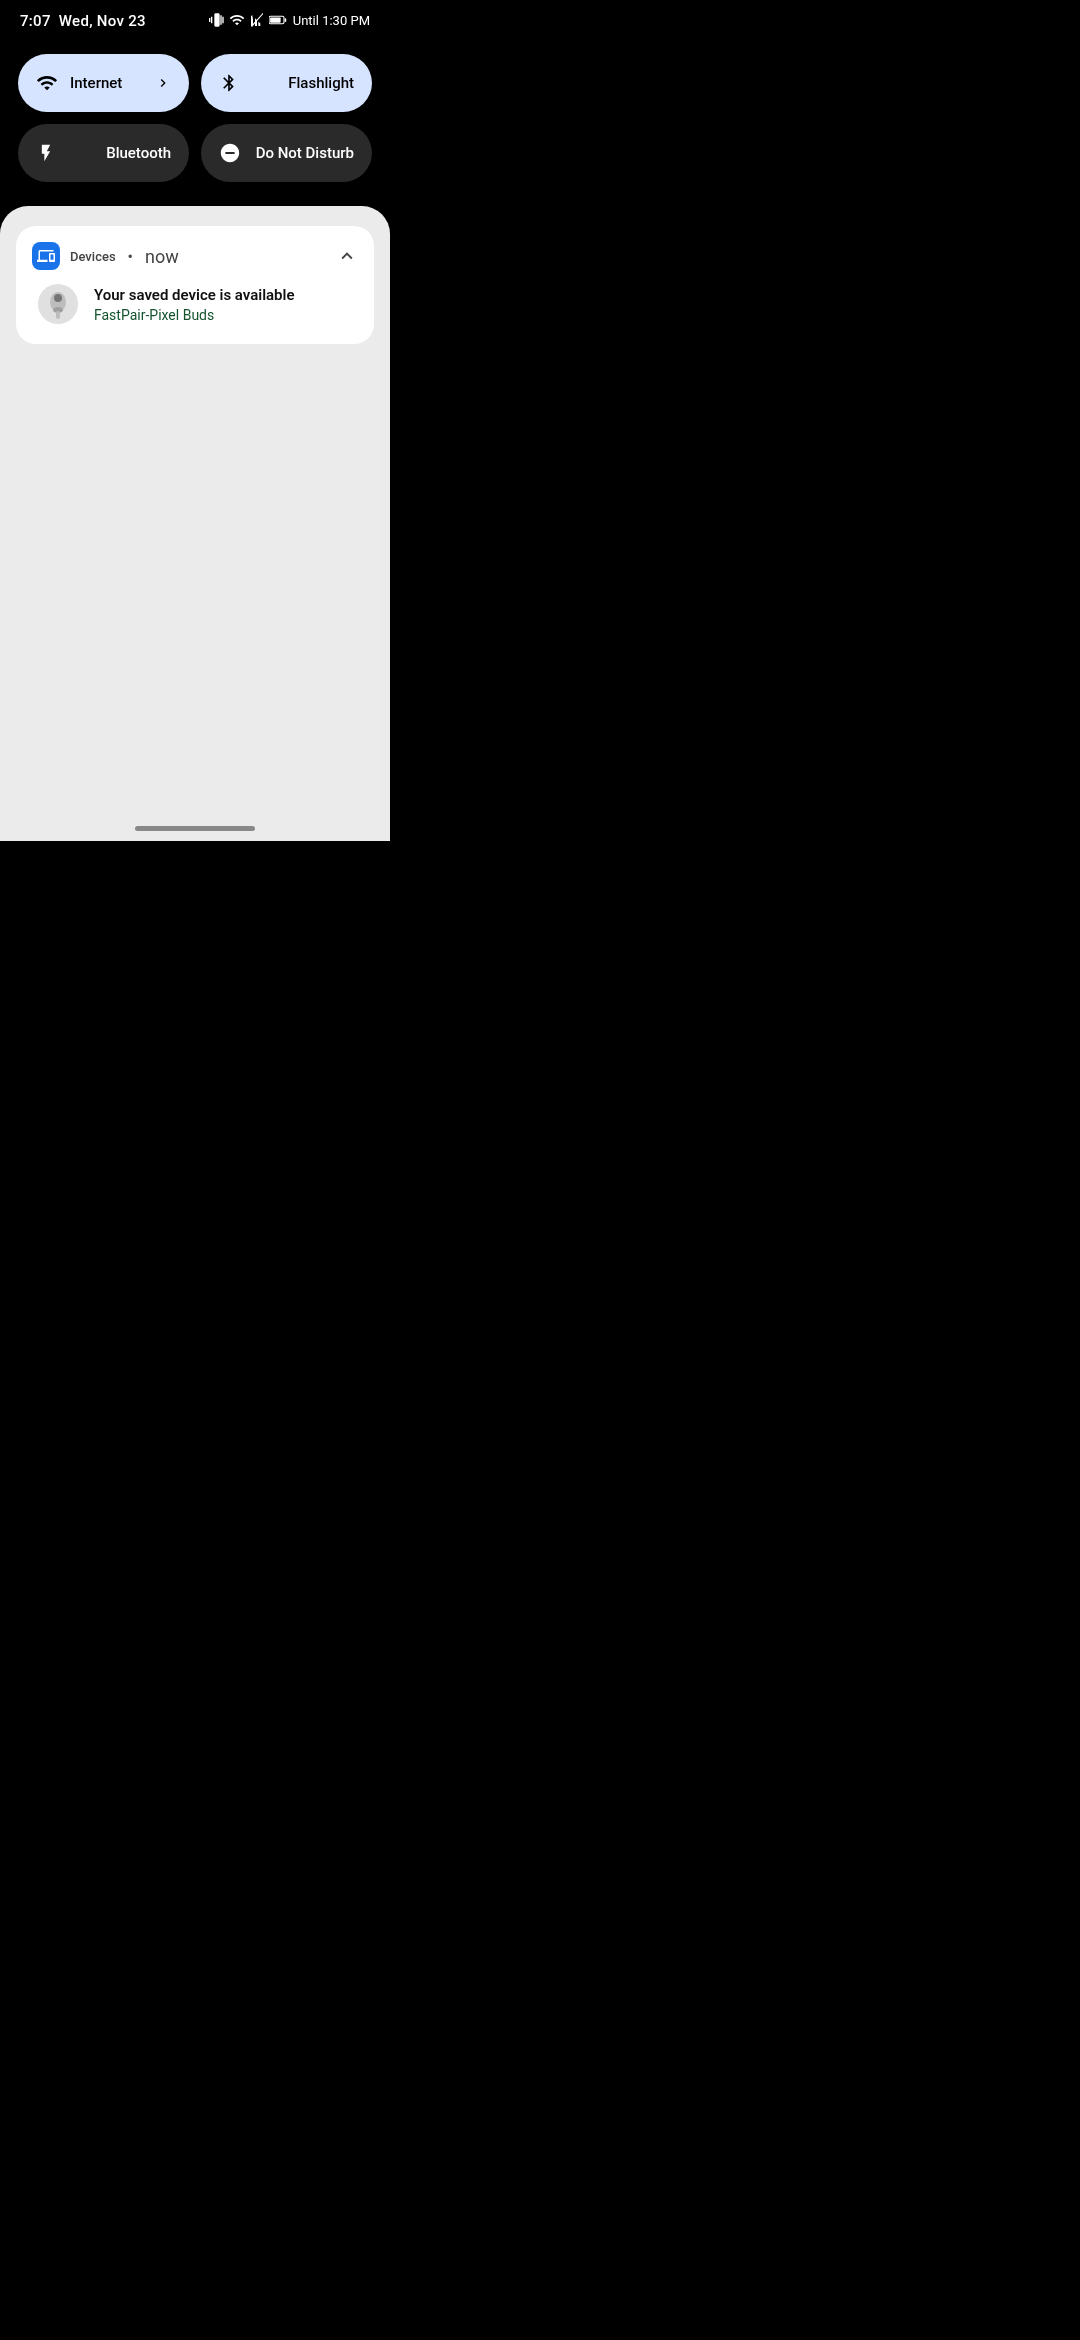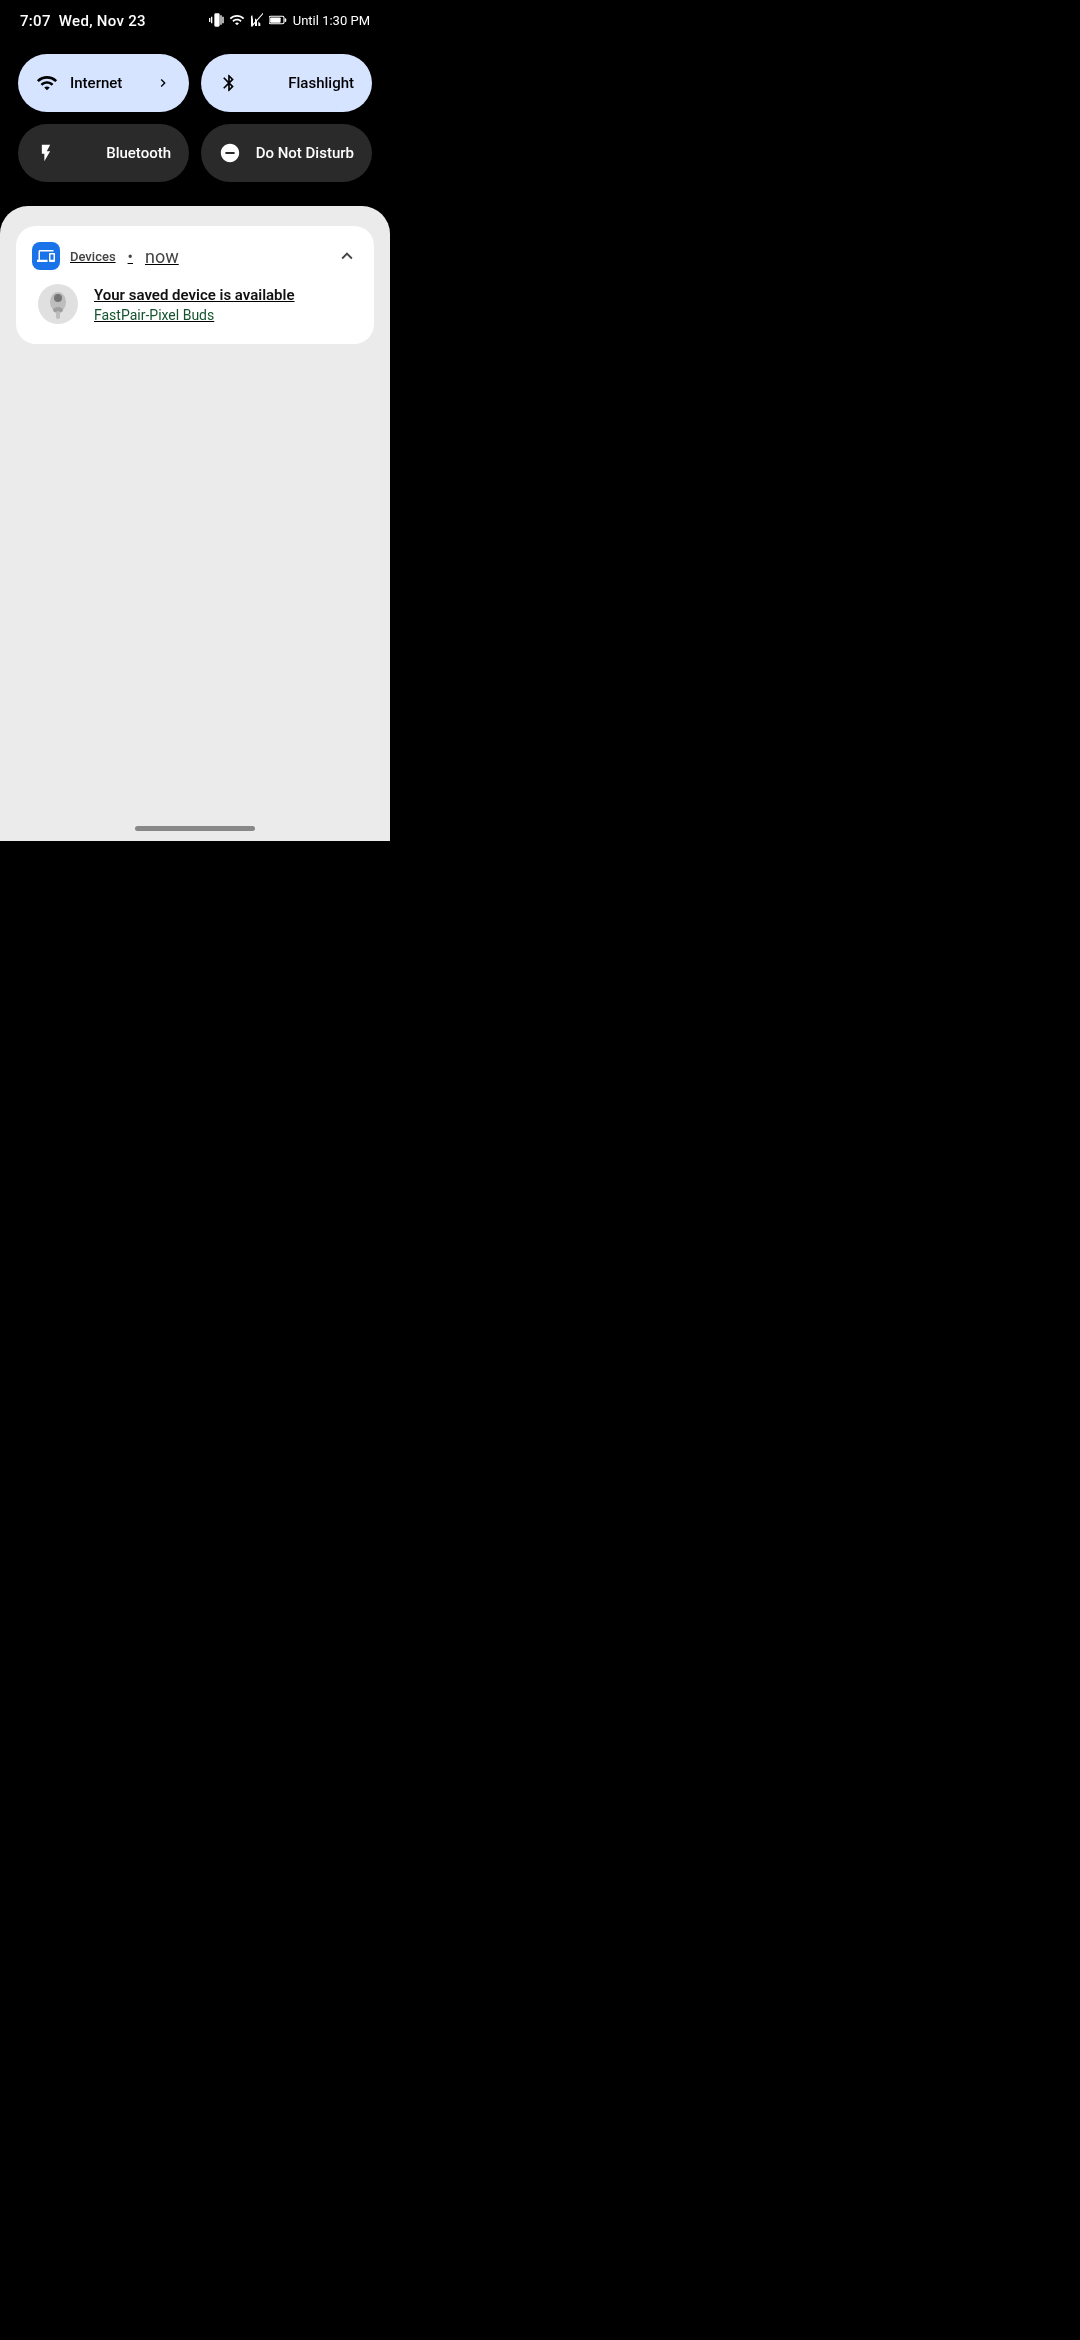--- a/index.html
+++ b/index.html
@@ -100,21 +100,20 @@
       background: #ebebeb;
       border-radius: 28px 28px 0 0;
       padding: 20px 16px 20px 16px;
       min-height: 600px;
     }
 
     .notification-card {
       background: #fff;
       border-radius: 20px;
       padding: 16px 16px 18px 16px;
-      text-decoration: underline;
     }
 
     .notification-header {
       display: flex;
       align-items: center;
       justify-content: space-between;
       margin-bottom: 12px;
     }
 
     .notification-header-left {

